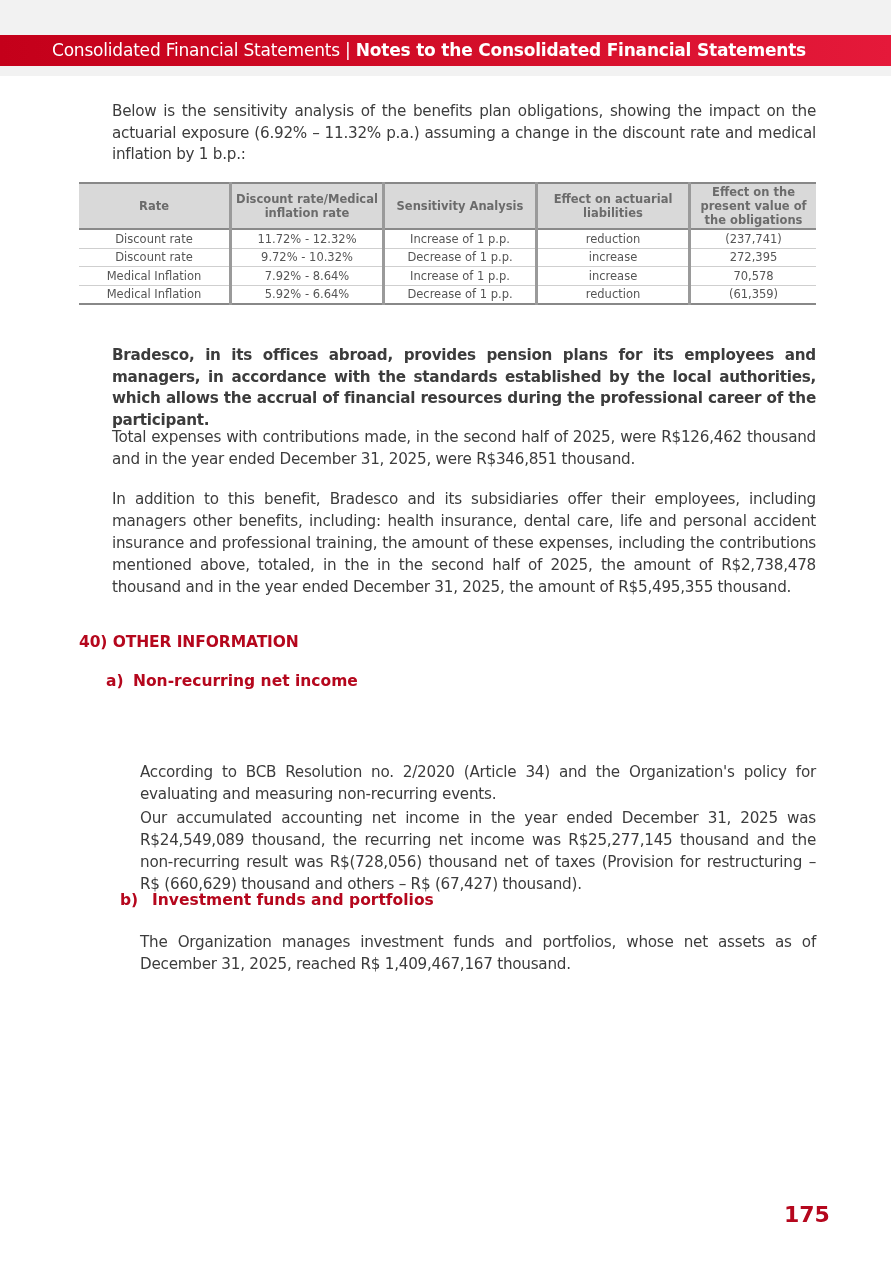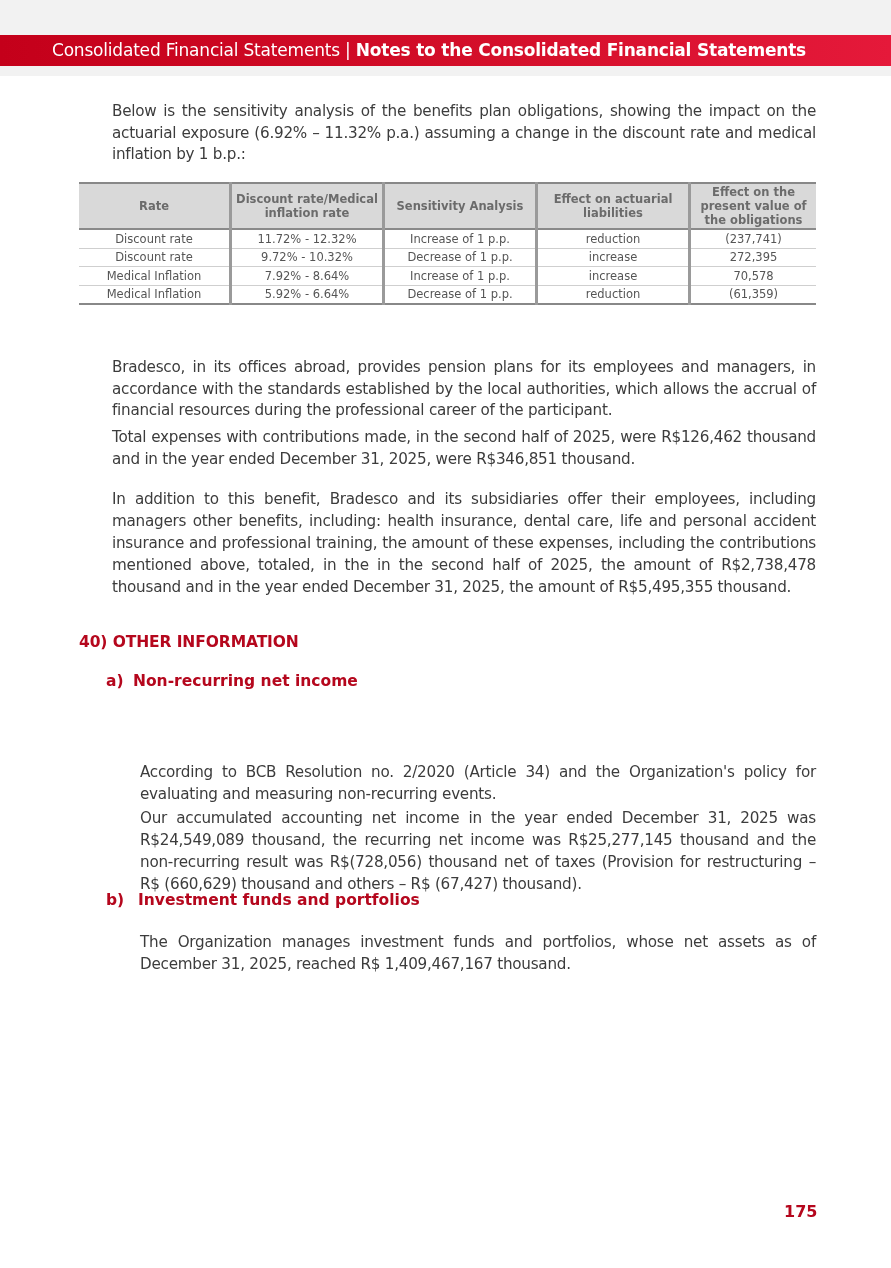--- a/index.html
+++ b/index.html
@@ -49,21 +49,21 @@
     position: absolute; left: 79px; top: 633px; margin: 0;
     font-size: 15.5px; font-weight: bold; color: #b5071d; letter-spacing: -0.1px;
   }
   .sub-title {
     position: absolute; margin: 0; font-size: 15.5px; font-weight: bold; color: #b5071d;
   }
   .sub-title .letter { display: inline-block; width: 27px; }
   .footer-left { position: absolute; left: 79px; top: 1276px; font-size: 12px; color: #999; }
   .footer-left .brand { color: #b5071d; font-weight: bold; }
   .footer-left .sep { color: #b5071d; }
-  .page-number { position: absolute; left: 784px; top: 1202px; font-size: 16px; font-weight: bold; color: #b5071d; }
+  .page-number { position: absolute; left: 784px; top: 1202px; font-size: 22px; font-weight: bold; color: #b5071d; }
 </style>
 </head>
 <body>
 
 <div class="top-band"></div>
 <div class="header-bar">
   <div class="inner">
     <span>Consolidated Financial Statements</span><span> | </span><span class="bold">Notes to the Consolidated Financial Statements</span>
   </div>
 </div>
@@ -106,33 +106,33 @@
     <tr>
       <td>Medical Inflation</td>
       <td>5.92% - 6.64%</td>
       <td>Decrease of 1 p.p.</td>
       <td>reduction</td>
       <td>(61,359)</td>
     </tr>
   </tbody>
 </table>
 
-<p class="para p-l1" style="top:357px;">Bradesco, in its offices abroad, provides pension plans for its employees and managers, in accordance with the standards established by the local authorities, which allows the accrual of financial resources during the professional career of the participant.</p>
+<p class="para p-l1" style="top:345px;font-weight:bold;">Bradesco, in its offices abroad, provides pension plans for its employees and managers, in accordance with the standards established by the local authorities, which allows the accrual of financial resources during the professional career of the participant.</p>
 <p class="para p-l1" style="top:427px;">Total expenses with contributions made, in the second half of 2025, were R$126,462 thousand and in the year ended December 31, 2025, were R$346,851 thousand.</p>
 <p class="para p-l1" style="top:488px; line-height:22px;">In addition to this benefit, Bradesco and its subsidiaries offer their employees, including managers other benefits, including: health insurance, dental care, life and personal accident insurance and professional training, the amount of these expenses, including the contributions mentioned above, totaled, in the in the second half of 2025, the amount of R$2,738,478 thousand and in the year ended December 31, 2025, the amount of R$5,495,355 thousand.</p>
 
 <h2 class="section-title">40) OTHER INFORMATION</h2>
 
 <h3 class="sub-title" style="left:106px; top:672px;">
   <span class="letter">a)</span><span>Non-recurring net income</span>
 </h3>
 <p class="para p-l2" style="top:714px; line-height:22px;margin-top:47px;">According to BCB Resolution no. 2/2020 (Article 34) and the Organization's policy for evaluating and measuring non-recurring events.</p>
 <p class="para p-l2" style="top:780px; line-height:22px;margin-top:27px;">Our accumulated accounting net income in the year ended December 31, 2025 was R$24,549,089 thousand, the recurring net income was R$25,277,145 thousand and the non-recurring result was R$(728,056) thousand net of taxes (Provision for restructuring – R$ (660,629) thousand and others – R$ (67,427) thousand).</p>
 
-<h3 class="sub-title" style="left:106px; top:891px;">
+<h3 class="sub-title" style="left:120px; top:891px;">
   <span class="letter" style="width:32px;">b)</span><span>Investment funds and portfolios</span>
 </h3>
 <p class="para p-l2" style="top:931px; line-height:22px;">The Organization manages investment funds and portfolios, whose net assets as of December 31, 2025, reached R$ 1,409,467,167 thousand.</p>
 
 <div class="footer-left">
   <span class="brand">BRADESCO</span><span class="sep"> | </span><span>Consolidated Financial Statements</span>
 </div>
 <div class="page-number">175</div>
 
 </body></html>

